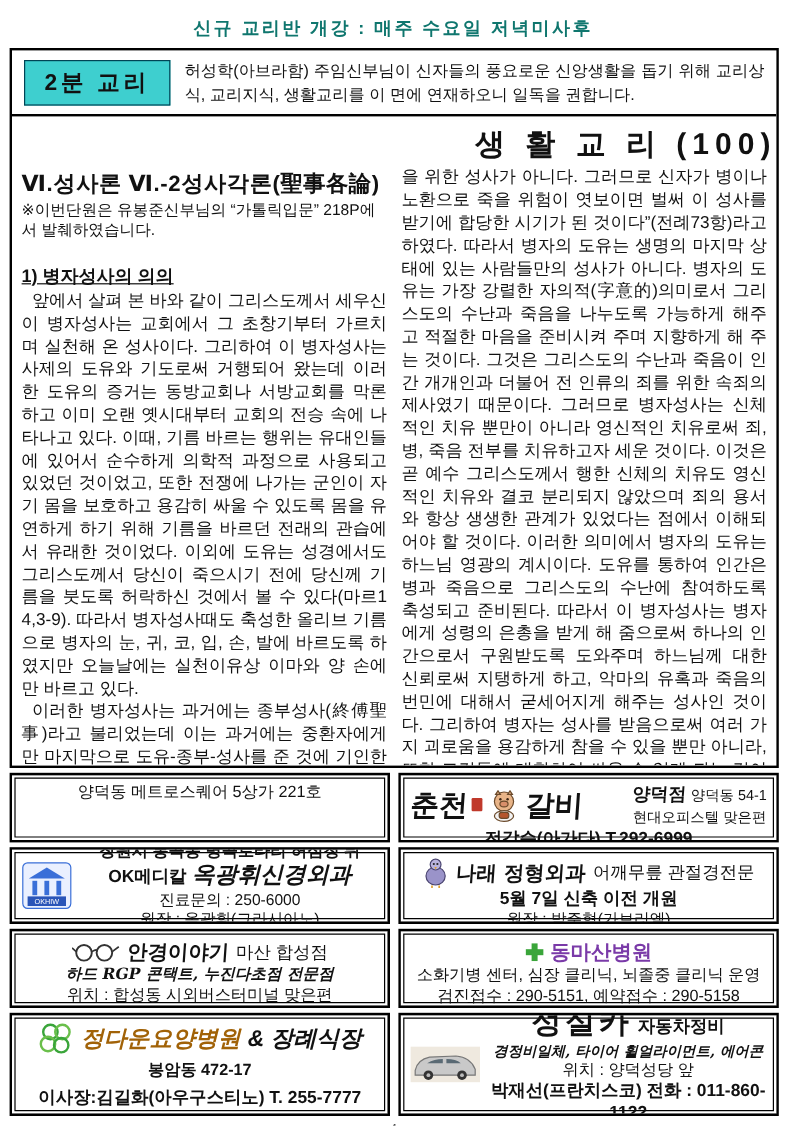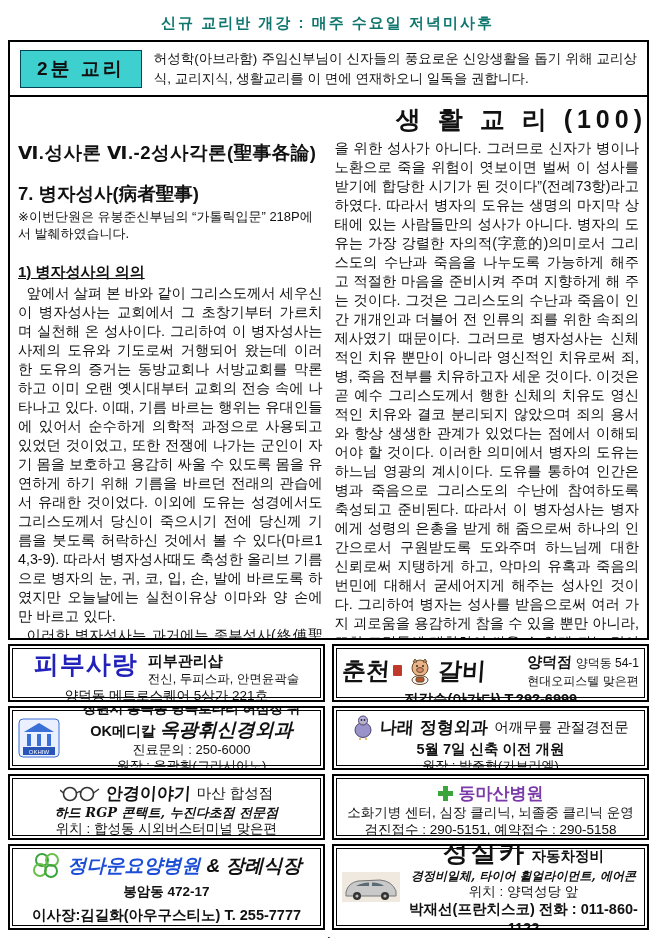--- a/index.html
+++ b/index.html
@@ -12,21 +12,21 @@
     display:flex; flex-direction:column; overflow:hidden;align-items:flex-end; }
   .hdr-row { display:flex; align-items:center; gap:12px; padding:7px 10px;
     border-bottom:2px solid #000; }
   .badge { border:1px solid #045; padding:5px 16px; font-size:19px; font-weight:bold;
     letter-spacing:3px; white-space:nowrap; }
   .hdr-desc { font-size:13.5px; line-height:1.45; text-align:justify; word-break:break-all; }
   .article-title { text-align:center; font-size:25px; font-weight:bold; letter-spacing:5px;
     padding:6px 0 1px; }
   .cols { display:flex; gap:12px; padding:2px 8px 6px; flex:1; overflow:hidden; }
   .col { flex:1; min-width:0; }
-  .h1 { font-size:18.5px; font-weight:bold; letter-spacing:0.5px; margin:1px 0 16px; }
+  .h1 { font-size:18.5px; font-weight:bold; letter-spacing:0.5px; margin:1px 0 2px; }
   .h2 { font-size:18.5px; font-weight:bold; margin:0 0 3px; }
   .note { font-size:13px; line-height:1.3; margin-bottom:20px; word-break:break-all; }
   .sub { font-size:15px; font-weight:bold; margin:1px 0 2px;text-decoration:underline; }
   .body-p { font-size:14.3px; line-height:19px; text-align:justify; word-break:break-all; }
   .indent { text-indent:0.6em; }
   
   .ads { margin:4px 6px 0 8px; display:grid; grid-template-columns:1fr 1fr;
     grid-template-rows:58px 64px 66px 86px; gap:4px 7px; }
   .ad { border:2px solid #000; box-shadow:inset 0 0 0 2px #fff, inset 0 0 0 3px #000;
     padding:6px 8px; overflow:hidden; background:#fff; }
@@ -67,43 +67,35 @@
 
 <div class="main-box">
   <div class="hdr-row">
     <span class="badge" style="background-color: rgb(62, 207, 207);">2분 교리</span>
     <span class="hdr-desc">허성학(아브라함) 주임신부님이 신자들의 풍요로운 신앙생활을 돕기 위해 교리상식, 교리지식, 생활교리를 이 면에 연재하오니 일독을 권합니다.</span>
   </div>
   <div class="article-title">생 활 교 리 (100)</div>
   <div class="cols">
     <div class="col">
       <div class="h1">Ⅵ.성사론  Ⅵ.-2성사각론(聖事各論)</div>
-      <div class="h2">7. 병자성사(病者聖事)</div>
       <div class="note">※이번단원은 유봉준신부님의 “가톨릭입문” 218P에서 발췌하였습니다.</div>
       <div class="sub">1) 병자성사의 의의</div>
       <p class="body-p indent">앞에서 살펴 본 바와 같이 그리스도께서 세우신 이 병자성사는 교회에서 그 초창기부터 가르치며 실천해 온 성사이다. 그리하여 이 병자성사는 사제의 도유와 기도로써 거행되어 왔는데 이러한 도유의 증거는 동방교회나 서방교회를 막론하고 이미 오랜 옛시대부터 교회의 전승 속에 나타나고 있다. 이때, 기름 바르는 행위는 유대인들에 있어서 순수하게 의학적 과정으로 사용되고 있었던 것이었고, 또한 전쟁에 나가는 군인이 자기 몸을 보호하고 용감히 싸울 수 있도록 몸을 유연하게 하기 위해 기름을 바르던 전래의 관습에서 유래한 것이었다. 이외에 도유는 성경에서도 그리스도께서 당신이 죽으시기 전에 당신께 기름을 붓도록 허락하신 것에서 볼 수 있다(마르14,3-9). 따라서 병자성사때도 축성한 올리브 기름으로 병자의 눈, 귀, 코, 입, 손, 발에 바르도록 하였지만 오늘날에는 실천이유상 이마와 양 손에만 바르고 있다.</p>
       <p class="body-p indent">이러한 병자성사는 과거에는 종부성사(終傅聖事)라고 불리었는데 이는 과거에는 중환자에게만 마지막으로 도유-종부-성사를 준 것에 기인한 것이다. 그러한 이유로 병자의 도유가 죽음에 대한 축성으로 이해되었고 이 성사는 곧 임종자의 성사라는 선입견을 갖게 하였다. 그러나 제2차 바티칸 공의회의 전례헌장에 의하면 “종부는 더 적절히 표현하자면 병자들의 도유라고 할 수 있으니 이는 죽을 위험이 임박한 이들만</p>
     </div>
     <div class="col">
       <p class="body-p">을 위한 성사가 아니다. 그러므로 신자가 병이나 노환으로 죽을 위험이 엿보이면 벌써 이 성사를 받기에 합당한 시기가 된 것이다”(전례73항)라고 하였다. 따라서 병자의 도유는 생명의 마지막 상태에 있는 사람들만의 성사가 아니다. 병자의 도유는 가장 강렬한 자의적(字意的)의미로서 그리스도의 수난과 죽음을 나누도록 가능하게 해주고 적절한 마음을 준비시켜 주며 지향하게 해 주는 것이다. 그것은 그리스도의 수난과 죽음이 인간 개개인과 더불어 전 인류의 죄를 위한 속죄의 제사였기 때문이다. 그러므로 병자성사는 신체적인 치유 뿐만이 아니라 영신적인 치유로써 죄, 병, 죽음 전부를 치유하고자 세운 것이다. 이것은 곧 예수 그리스도께서 행한 신체의 치유도 영신적인 치유와 결코 분리되지 않았으며 죄의 용서와 항상 생생한 관계가 있었다는 점에서 이해되어야 할 것이다. 이러한 의미에서 병자의 도유는 하느님 영광의 계시이다. 도유를 통하여 인간은 병과 죽음으로 그리스도의 수난에 참여하도록 축성되고 준비된다. 따라서 이 병자성사는 병자에게 성령의 은총을 받게 해 줌으로써 하나의 인간으로서 구원받도록 도와주며 하느님께 대한 신뢰로써 지탱하게 하고, 악마의 유혹과 죽음의 번민에 대해서 굳세어지게 해주는 성사인 것이다. 그리하여 병자는 성사를 받음으로써 여러 가지 괴로움을 용감하게 참을 수 있을 뿐만 아니라, 또한 그것들에 대항하여 싸울 수 있게 되는 것이고, 또 영신적 구원에 도움이 될 경우에는 건강도 회복하게 되는 것이다. 그러므로 병이 위독해지면 곧 사제를 찾아와 상의하고 병자성사를 받도록 준비해 주어야 한다.</p>
 
     </div>
   </div>
 </div>
 
 <div class="ads">
 
   <div class="ad">
-    <div class="ad0-top">
-      <span class="ad0-brand" style="color: rgb(34, 34, 187);">피부사랑</span>
-      <span class="ad0-right">
-        <span class="ad0-sub">피부관리샵</span>
-        <span class="ad0-serv">전신, 두피스파, 안면윤곽술</span>
-      </span>
-    </div>
     <div class="center s14 lh">양덕동 메트로스퀘어 5상가 221호</div>
 
   </div>
 
   <div class="ad">
     <div class="ad1-top">
       <div class="ad1-callig">
         <span class="brush callig-big">춘천</span>
         <span class="seal"></span>
         <svg width="30" height="28" viewBox="0 0 30 28">
@@ -192,21 +184,21 @@
   </div>
 
   <div class="ad">
     <div class="row-center">
       <svg width="30" height="27" viewBox="0 0 30 27">
         <circle cx="10" cy="8" r="6" fill="none" stroke="#3aa53a" stroke-width="2"></circle>
         <circle cx="20" cy="8" r="6" fill="none" stroke="#6abf4b" stroke-width="2"></circle>
         <circle cx="8" cy="18" r="6" fill="none" stroke="#6abf4b" stroke-width="2"></circle>
         <circle cx="19" cy="19" r="6" fill="none" stroke="#3aa53a" stroke-width="2"></circle>
       </svg>
-      <span class="bold brand20" style="color: #1d4ed8;">정다운요양병원</span>
+      <span class="bold brand20" style="color: #a16207;">정다운요양병원</span>
       <span class="bold brand20">&amp; 장례식장</span>
     </div>
     <div class="center s14 bold lh" style="margin-top:5px;">봉암동 472-17</div>
     <div class="center s15 bold lh" style="margin-top:5px;">이사장:김길화(아우구스티노) T. 255-7777</div>
   </div>
 
   <div class="ad ad-flex">
     <svg width="58" height="30" viewBox="0 0 58 30">
       <rect x="0" y="0" width="58" height="30" fill="#efe9df"></rect>
       <path d="M4 20 Q6 11 16 9 L38 8 Q50 9 54 19 L54 24 L4 24 Z" fill="#c9c9c9" stroke="#777"></path>

